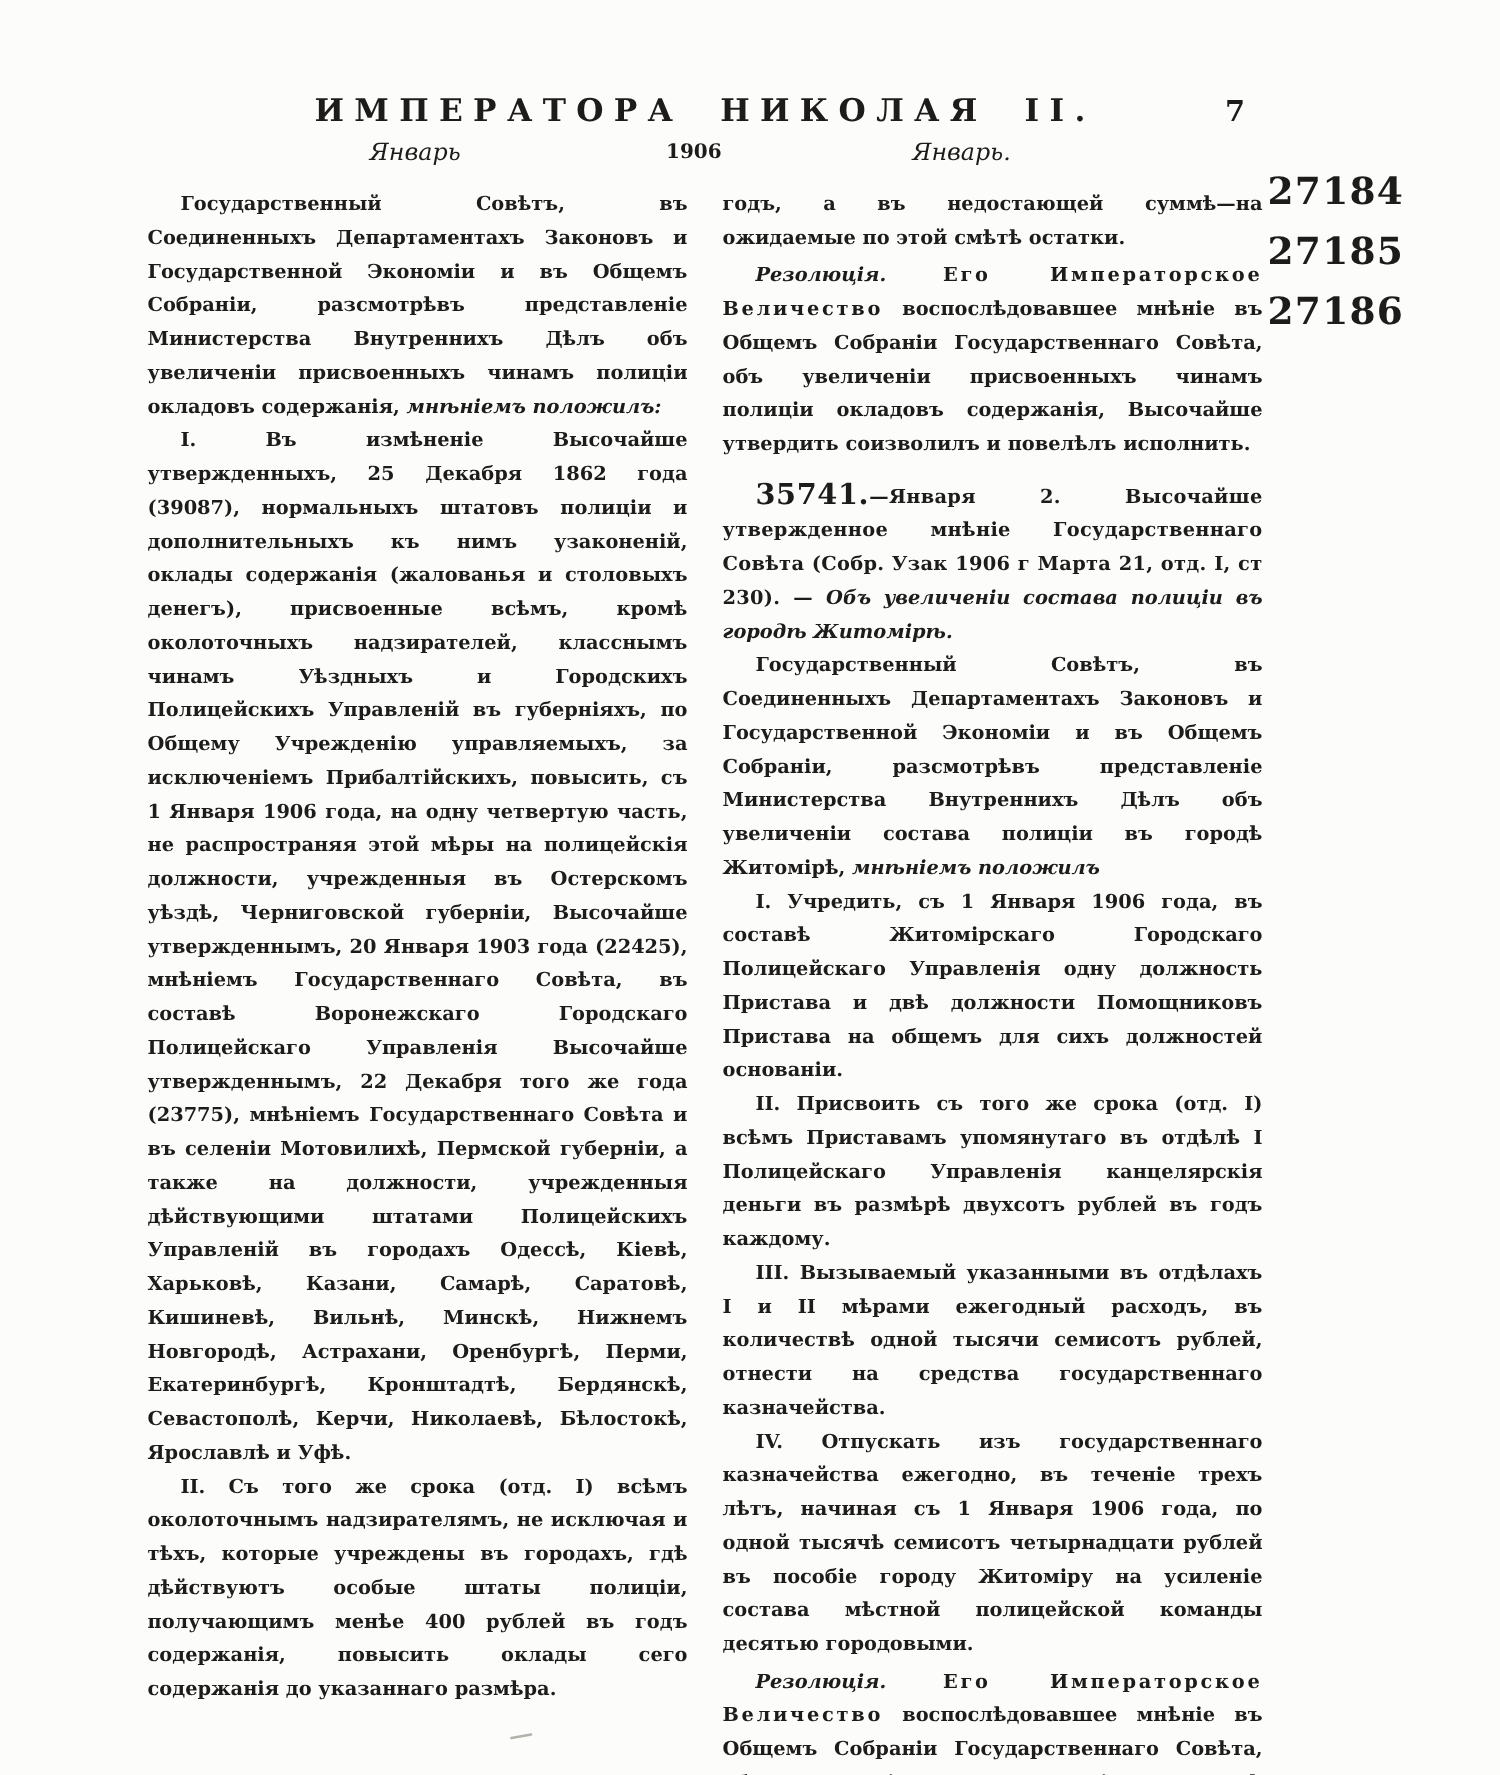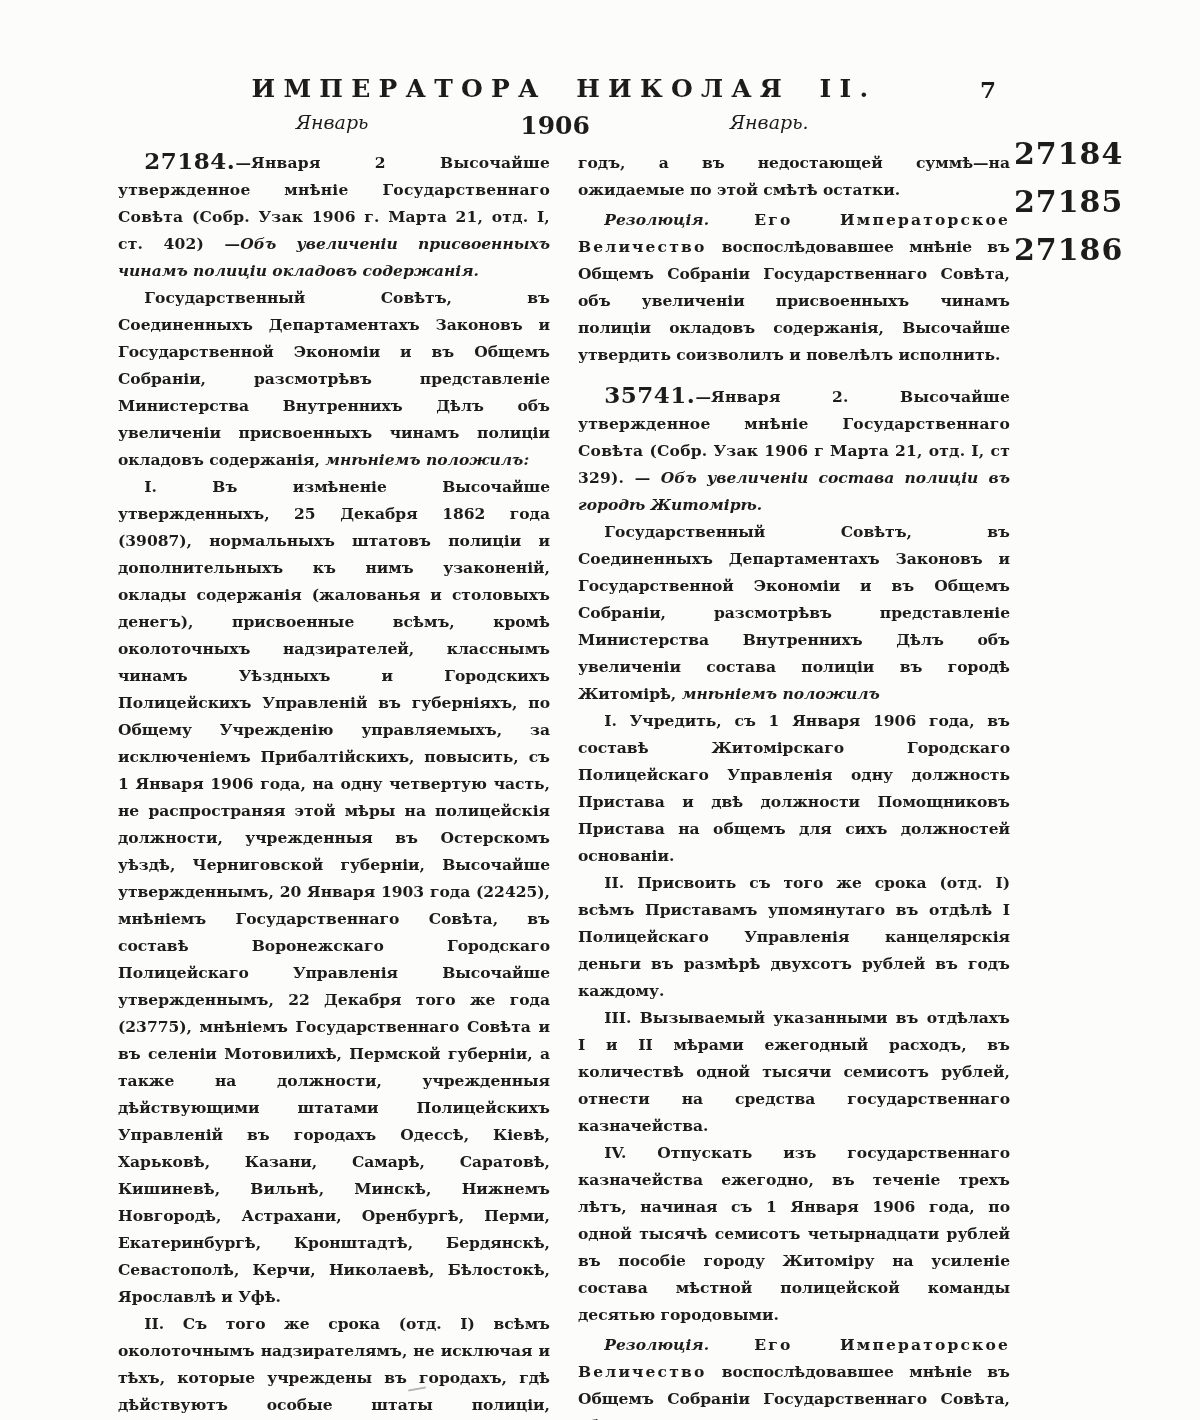--- a/index.html
+++ b/index.html
@@ -20,21 +20,21 @@
     font-size: 25px;
     letter-spacing: 0.33em;
     word-spacing: 0.5em;
     white-space: nowrap;
   }
   .page-number { position: absolute; right: 14px; top: 2px; font-weight: bold; font-size: 23px; letter-spacing: normal; }
   .subheader { position: relative; margin: 8px 0 0 118px; width: 892px; height: 30px; font-size: 19px; }
   .month { position: absolute; transform: translateX(-50%); font-style: italic; font-weight: normal; }
   .month.left { left: 24%; }
   .month.right { left: 73%; }
-  .year { position: absolute; left: 49%; transform: translateX(-50%); font-weight: bold; font-size: 25px; font-style: normal; }
+  .year { position: absolute; left: 49%; transform: translateX(-50%); font-weight: bold; font-size: 16px; font-style: normal; }
   .columns { display: flex; gap: 28px; margin: 8px 0 0 118px; width: 892px; }
   .col {
     flex: 1 1 0;
     font-size: 15.5px;
     line-height: 27px;
     font-weight: bold;
     text-align: justify;
   }
   .para { margin: 0; text-indent: 1.7em; }
   .para.continuation { text-indent: 0; }
@@ -65,29 +65,28 @@
   </div>
 
   <div class="subheader">
     <span class="month left">Январь</span>
     <span class="year">1906</span>
     <span class="month right">Январь.</span>
   </div>
 
   <div class="columns">
     <div class="col" id="col-left">
-        <p class="para act-start"><span class="seg-act-number">27184.</span><span class="seg-emph">—Января 2 Высочайше утвержденное мнѣніе Государственнаго Совѣта (Собр. Узак 1906 г. Марта 21, отд. I, ст. 402) —</span><span class="seg-italic">Объ увеличеніи присвоенныхъ чинамъ полиціи окладовъ содержанія.</span></p>
         <p class="para body"><span class="seg-normal">Государственный Совѣтъ, въ Соединенныхъ Департаментахъ Законовъ и Государственной Экономіи и въ Общемъ Собраніи, разсмотрѣвъ представленіе Министерства Внутреннихъ Дѣлъ объ увеличеніи присвоенныхъ чинамъ полиціи окладовъ содержанія, </span><span class="seg-italic">мнѣніемъ положилъ:</span></p>
         <p class="para item"><span class="seg-normal">I. Въ измѣненіе Высочайше утвержденныхъ, 25 Декабря 1862 года (39087), нормальныхъ штатовъ полиціи и дополнительныхъ къ нимъ узаконеній, оклады содержанія (жалованья и столовыхъ денегъ), присвоенные всѣмъ, кромѣ околоточныхъ надзирателей, класснымъ чинамъ Уѣздныхъ и Городскихъ Полицейскихъ Управленій въ губерніяхъ, по Общему Учрежденію управляемыхъ, за исключеніемъ Прибалтійскихъ, повысить, съ 1 Января 1906 года, на одну четвертую часть, не распространяя этой мѣры на полицейскія должности, учрежденныя въ Остерскомъ уѣздѣ, Черниговской губерніи, Высочайше утвержденнымъ, 20 Января 1903 года (22425), мнѣніемъ Государственнаго Совѣта, въ составѣ Воронежскаго Городскаго Полицейскаго Управленія Высочайше утвержденнымъ, 22 Декабря того же года (23775), мнѣніемъ Государственнаго Совѣта и въ селеніи Мотовилихѣ, Пермской губерніи, а также на должности, учрежденныя дѣйствующими штатами Полицейскихъ Управленій въ городахъ Одессѣ, Кіевѣ, Харьковѣ, Казани, Самарѣ, Саратовѣ, Кишиневѣ, Вильнѣ, Минскѣ, Нижнемъ Новгородѣ, Астрахани, Оренбургѣ, Перми, Екатеринбургѣ, Кронштадтѣ, Бердянскѣ, Севастополѣ, Керчи, Николаевѣ, Бѣлостокѣ, Ярославлѣ и Уфѣ.</span></p>
         <p class="para item"><span class="seg-normal">II. Съ того же срока (отд. I) всѣмъ околоточнымъ надзирателямъ, не исключая и тѣхъ, которые учреждены въ городахъ, гдѣ дѣйствуютъ особые штаты полиціи, получающимъ менѣе 400 рублей въ годъ содержанія, повысить оклады сего содержанія до указаннаго размѣра.</span></p>
       </div>
     <div class="col" id="col-right">
         <p class="para continuation"><span class="seg-normal">годъ, а въ недостающей суммѣ—на ожидаемые по этой смѣтѣ остатки.</span></p>
         <p class="para resolution"><span class="seg-italic">Резолюція. </span><span class="seg-spaced">Его Императорское Величество</span><span class="seg-normal"> воспослѣдовавшее мнѣніе въ Общемъ Собраніи Государственнаго Совѣта, объ увеличеніи присвоенныхъ чинамъ полиціи окладовъ содержанія, Высочайше утвердить соизволилъ и повелѣлъ исполнить.</span></p>
-        <p class="para act-start"><span class="seg-act-number">35741.</span><span class="seg-emph">—Января 2. Высочайше утвержденное мнѣніе Государственнаго Совѣта (Собр. Узак 1906 г Марта 21, отд. I, ст 329). — </span><span class="seg-italic">Объ увеличеніи состава полиціи въ городѣ Житомірѣ.</span></p>
+        <p class="para act-start"><span class="seg-act-number">35741.</span><span class="seg-emph">—Января 2. Высочайше утвержденное мнѣніе Государственнаго Совѣта (Собр. Узак 1906 г Марта 21, отд. I, ст 230). — </span><span class="seg-italic">Объ увеличеніи состава полиціи въ городѣ Житомірѣ.</span></p>
         <p class="para body"><span class="seg-normal">Государственный Совѣтъ, въ Соединенныхъ Департаментахъ Законовъ и Государственной Экономіи и въ Общемъ Собраніи, разсмотрѣвъ представленіе Министерства Внутреннихъ Дѣлъ объ увеличеніи состава полиціи въ городѣ Житомірѣ, </span><span class="seg-italic">мнѣніемъ положилъ</span></p>
         <p class="para item"><span class="seg-normal">I. Учредить, съ 1 Января 1906 года, въ составѣ Житомірскаго Городскаго Полицейскаго Управленія одну должность Пристава и двѣ должности Помощниковъ Пристава на общемъ для сихъ должностей основаніи.</span></p>
         <p class="para item"><span class="seg-normal">II. Присвоить съ того же срока (отд. I) всѣмъ Приставамъ упомянутаго въ отдѣлѣ I Полицейскаго Управленія канцелярскія деньги въ размѣрѣ двухсотъ рублей въ годъ каждому.</span></p>
         <p class="para item"><span class="seg-normal">III. Вызываемый указанными въ отдѣлахъ I и II мѣрами ежегодный расходъ, въ количествѣ одной тысячи семисотъ рублей, отнести на средства государственнаго казначейства.</span></p>
         <p class="para item"><span class="seg-normal">IV. Отпускать изъ государственнаго казначейства ежегодно, въ теченіе трехъ лѣтъ, начиная съ 1 Января 1906 года, по одной тысячѣ семисотъ четырнадцати рублей въ пособіе городу Житоміру на усиленіе состава мѣстной полицейской команды десятью городовыми.</span></p>
         <p class="para resolution"><span class="seg-italic">Резолюція. </span><span class="seg-spaced">Его Императорское Величество</span><span class="seg-normal"> воспослѣдовавшее мнѣніе въ Общемъ Собраніи Государственнаго Совѣта, объ увеличеніи состава полиціи въ городѣ Житомірѣ, Высочайше утвердить соизволилъ и повелѣлъ исполнить</span></p>
       </div>
   </div>
 
   <div class="margin-numbers">

